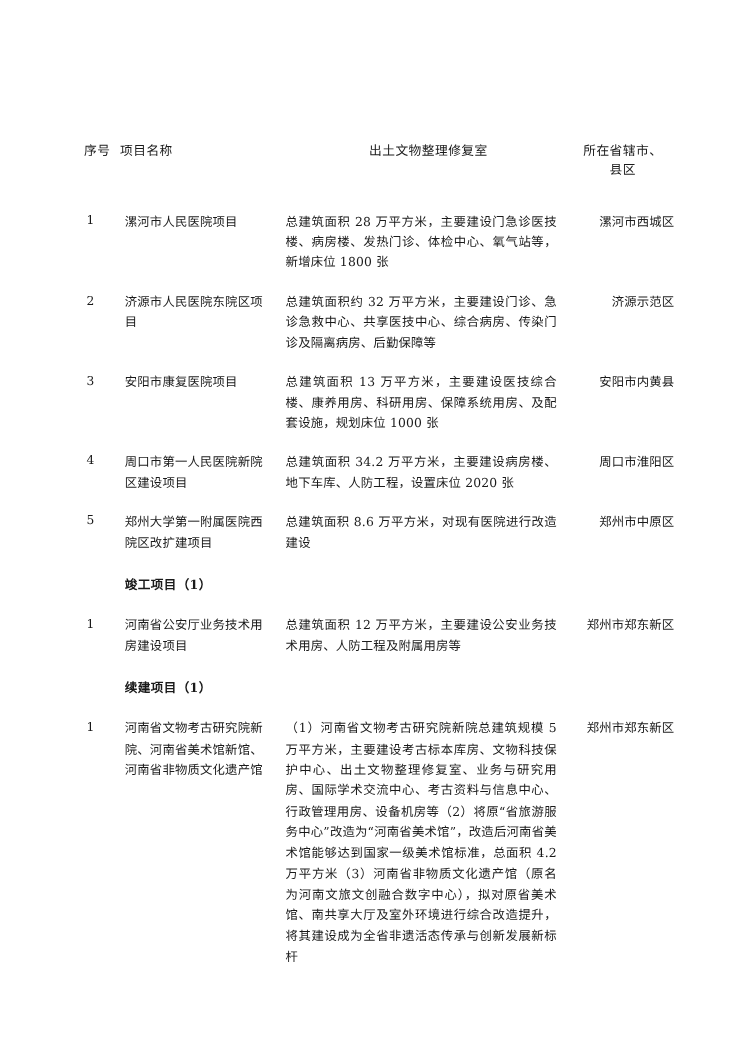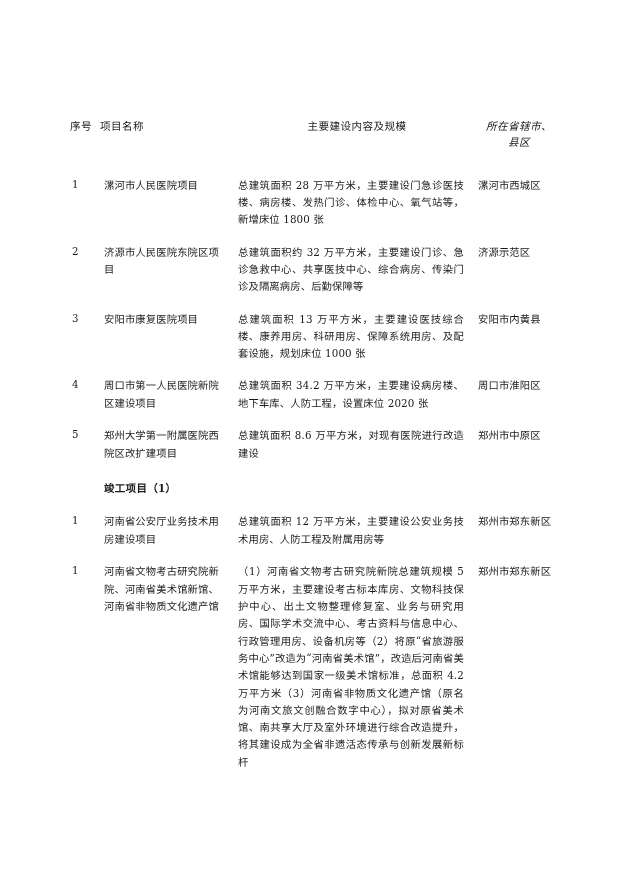--- a/index.html
+++ b/index.html
@@ -44,21 +44,21 @@
     font-weight: normal;
     font-size: 10.6px;
     padding: 0 0 26px 0;
     vertical-align: top;
     text-align: center;
     letter-spacing: 0.4px;
   }
   thead th.h-seq { text-align: center; }
   thead th.h-name { text-align: left; padding-left: 4px; }
   thead th.h-desc { text-align: center; }
-  thead th.h-region { text-align: center; line-height: 1.55; font-style: italic; }
+  thead th.h-region { text-align: center; line-height: 1.55; }
 
   tbody td {
     vertical-align: top;
     padding: 0 0 15px 0;
     letter-spacing: 0.15px;
   }
 
   td.t-seq {
     text-align: left;
     padding-left: 6px;
@@ -72,20 +72,21 @@
   }
   td.t-desc {
     padding-right: 12px;
     line-height: 1.68;
     text-align: justify;
     text-justify: inter-ideograph;
   }
   td.t-region {
     line-height: 1.68;
     padding-left: 2px;
+    text-align: right;
   }
 
   
   tr.section-row td {
     padding: 3px 0 16px 0;
   }
   .section-title {
     font-weight: bold;
     font-size: 10.5px;
     padding-left: 8px;
@@ -119,21 +120,21 @@
     <colgroup>
       <col class="c-seq">
       <col class="c-name">
       <col class="c-desc">
       <col class="c-region">
     </colgroup>
     <thead>
       <tr>
         <th class="h-seq">序号</th>
         <th class="h-name">项目名称</th>
-        <th class="h-desc">主要建设内容及规模</th>
+        <th class="h-desc">出土文物整理修复室</th>
         <th class="h-region">
           <span>所在省辖市、</span><br>
           <span>县区</span>
         </th>
       </tr>
     </thead>
     <tbody id="table-body">
         <tr>
           <td class="t-seq">1</td>
           <td class="t-name">漯河市人民医院项目</td>
@@ -167,20 +168,24 @@
         <tr class="section-row">
           <td class="t-seq"></td>
           <td colspan="3"><span class="section-title">竣工项目（1）</span></td>
         </tr>
         <tr>
           <td class="t-seq">1</td>
           <td class="t-name">河南省公安厅业务技术用房建设项目</td>
           <td class="t-desc">总建筑面积 12 万平方米，主要建设公安业务技术用房、人防工程及附属用房等</td>
           <td class="t-region">郑州市郑东新区</td>
         </tr>
+        <tr class="section-row">
+          <td class="t-seq"></td>
+          <td colspan="3"><span class="section-title">续建项目（1）</span></td>
+        </tr>
         <tr>
           <td class="t-seq">1</td>
           <td class="t-name">河南省文物考古研究院新院、河南省美术馆新馆、河南省非物质文化遗产馆</td>
           <td class="t-desc">（1）河南省文物考古研究院新院总建筑规模 5 万平方米，主要建设考古标本库房、文物科技保护中心、出土文物整理修复室、业务与研究用房、国际学术交流中心、考古资料与信息中心、行政管理用房、设备机房等（2）将原“省旅游服务中心”改造为“河南省美术馆”，改造后河南省美术馆能够达到国家一级美术馆标准，总面积 4.2 万平方米（3）河南省非物质文化遗产馆（原名为河南文旅文创融合数字中心），拟对原省美术馆、南共享大厅及室外环境进行综合改造提升，将其建设成为全省非遗活态传承与创新发展新标杆</td>
           <td class="t-region">郑州市郑东新区</td>
         </tr>
       </tbody>
   </table>
 
 

